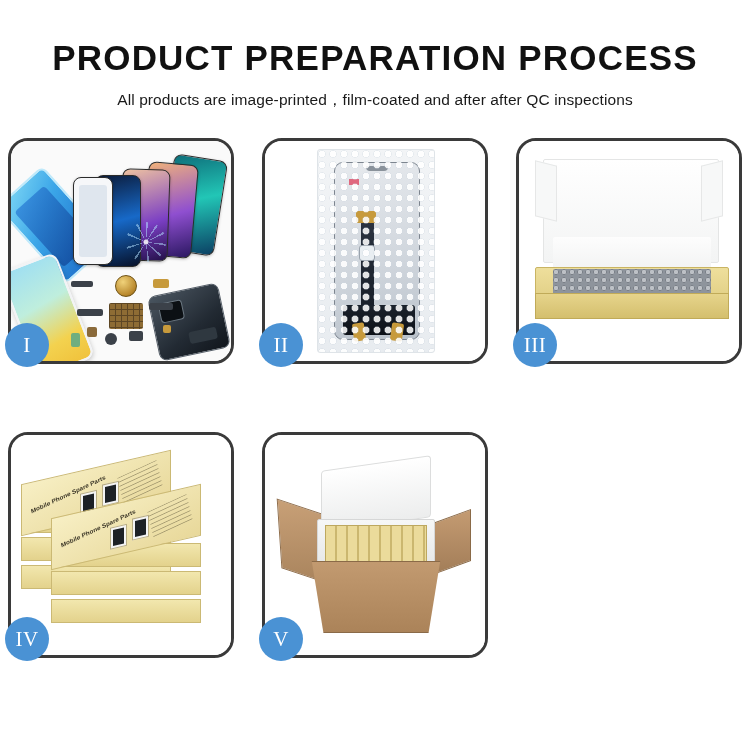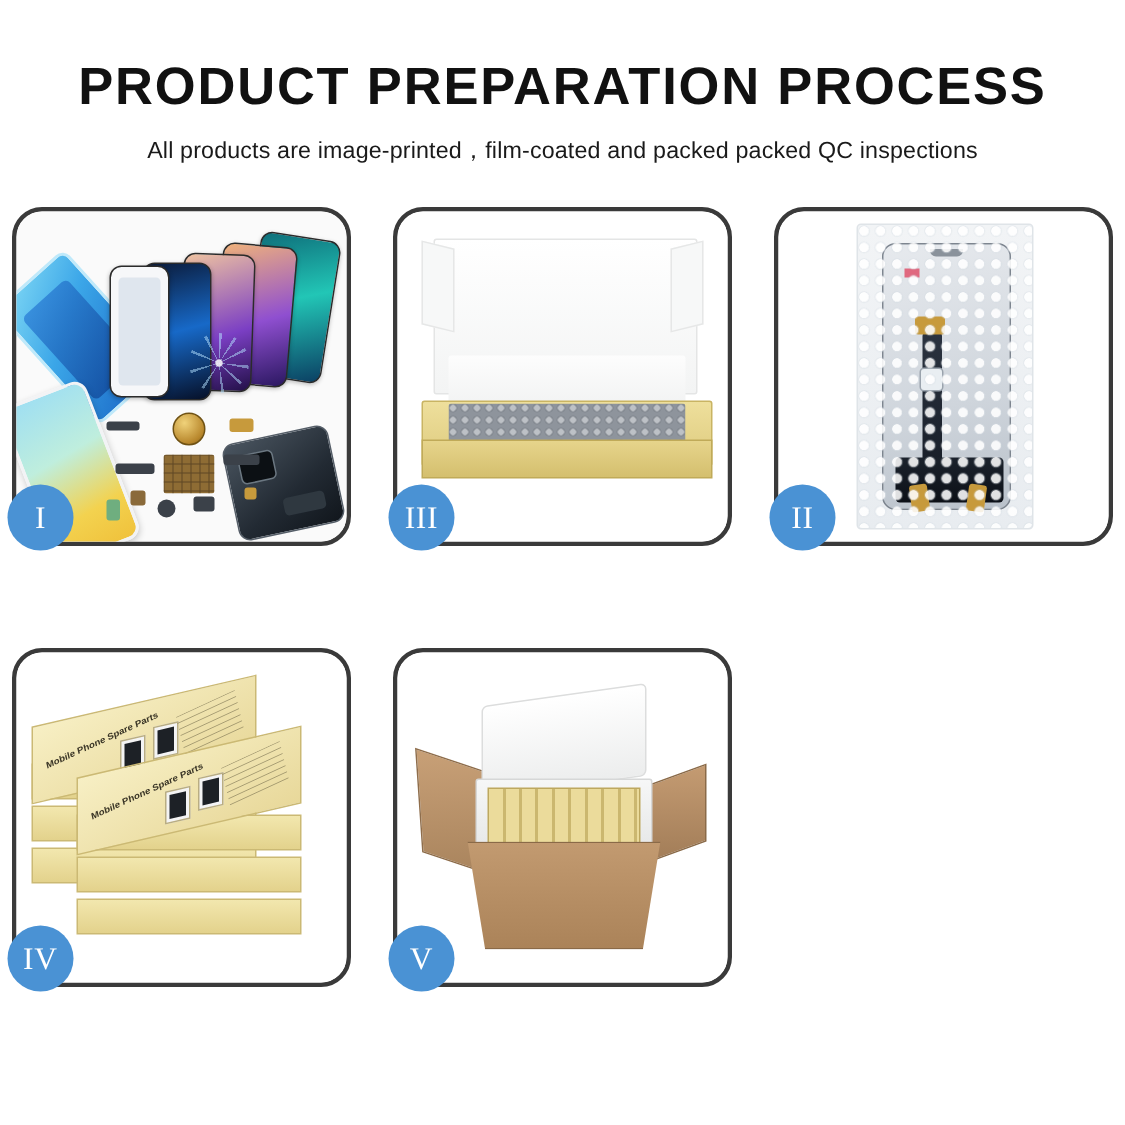--- a/index.html
+++ b/index.html
@@ -288,21 +288,21 @@
   .tab2 { position:absolute; left:44px; top:160px; width:16px; height:14px;
     background: rgba(120,94,66,.45); }
 </style>
 </head>
 <body>
 
 <div class="page">
 
   <div class="header">
     <div class="title">PRODUCT PREPARATION PROCESS</div>
-    <div class="subtitle">All products are image-printed，film-coated and packed packed QC inspections</div>
+    <div class="subtitle">All products are image-printed，film-coated and after after QC inspections</div>
   </div>
 
   <div class="grid">
 
     <div class="panel">
       <div class="panel-inner p1">
         <div class="ph ph-blue"></div>
         <div class="fan">
           <div class="s s1"></div>
           <div class="s s2"></div>
@@ -325,48 +325,48 @@
           <div class="pt" style="left:34px;top:58px;width:12px;height:12px;border-radius:50%;"></div>
           <div class="pt" style="left:58px;top:56px;width:14px;height:10px;"></div>
           <div class="pt" style="left:0;top:58px;width:9px;height:14px;background:#6fae7f;"></div>
           <div class="pt gold" style="left:92px;top:50px;width:8px;height:8px;"></div>
         </div>
       </div>
       <div class="badge">I</div>
     </div>
 
     <div class="panel">
-      <div class="panel-inner p3">
-        <div class="lid-back"></div>
-        <div class="lid-flap-l"></div>
-        <div class="lid-flap-r"></div>
-        <div class="foam-white"></div>
-        <div class="tray"></div>
-        <div class="greybubble"></div>
-        <div class="tray-front"></div>
-      </div>
-      <div class="badge">III</div>
-    </div>
-
-    <div class="panel">
       <div class="panel-inner p2">
         <div class="bubblebag">
           <div class="lcd">
             <div class="notch"></div>
             <div class="redtab"></div>
             <div class="flex"></div>
             <div class="ic-bottom">
               <div class="conn-l"></div>
               <div class="conn-r"></div>
             </div>
           </div>
           <div class="bubbles"></div>
         </div>
       </div>
       <div class="badge">II</div>
+    </div>
+
+    <div class="panel">
+      <div class="panel-inner p3">
+        <div class="lid-back"></div>
+        <div class="lid-flap-l"></div>
+        <div class="lid-flap-r"></div>
+        <div class="foam-white"></div>
+        <div class="tray"></div>
+        <div class="greybubble"></div>
+        <div class="tray-front"></div>
+      </div>
+      <div class="badge">III</div>
     </div>
 
     <div class="panel">
       <div class="panel-inner p4">
         <div class="stack">
 
           <div class="bx" style="left:0;  top:52px;"></div>
           <div class="bx" style="left:0;  top:80px;"></div>
           <div class="bx" style="left:0;  top:108px;"></div>
           <div class="bx-top" style="left:0; top:10px;">

